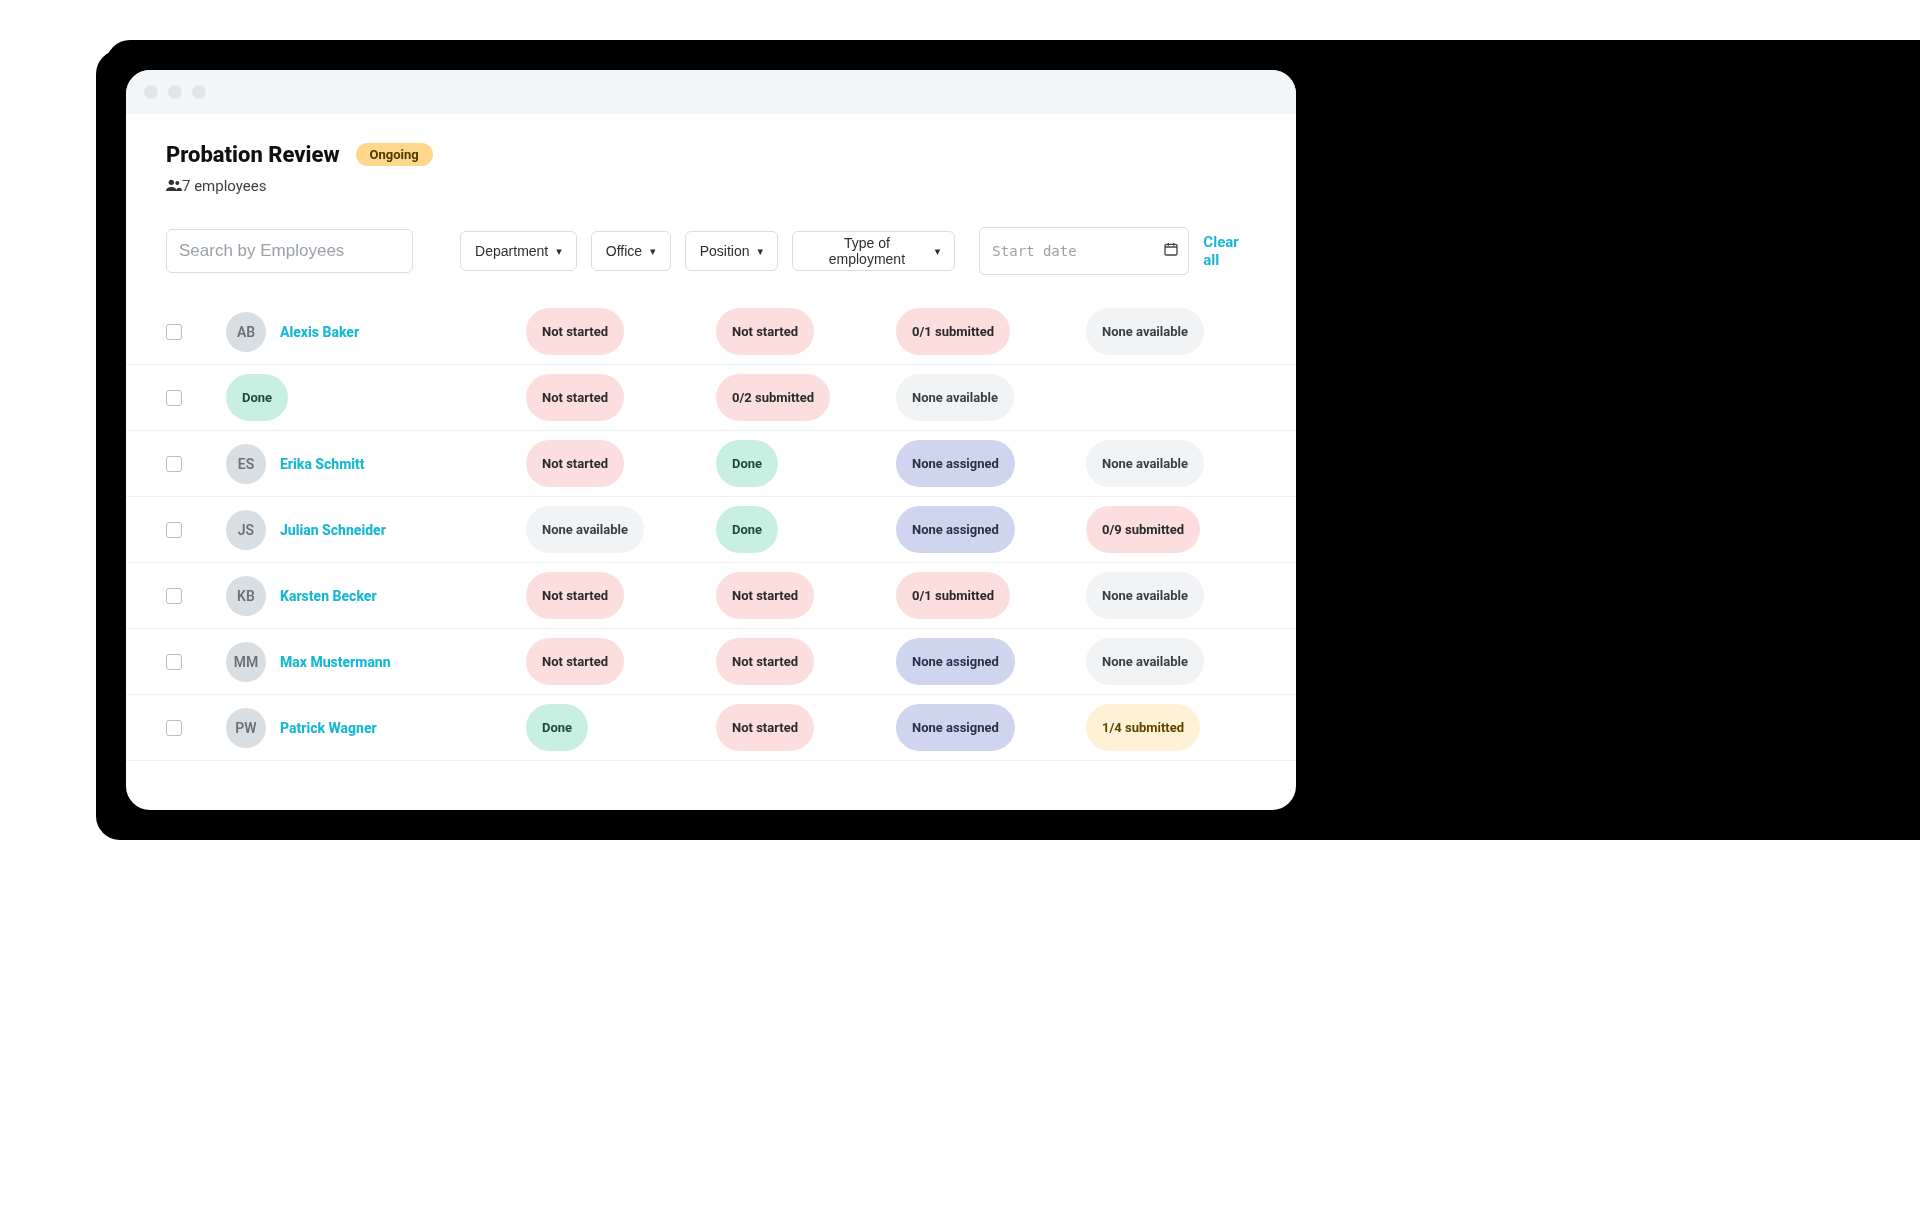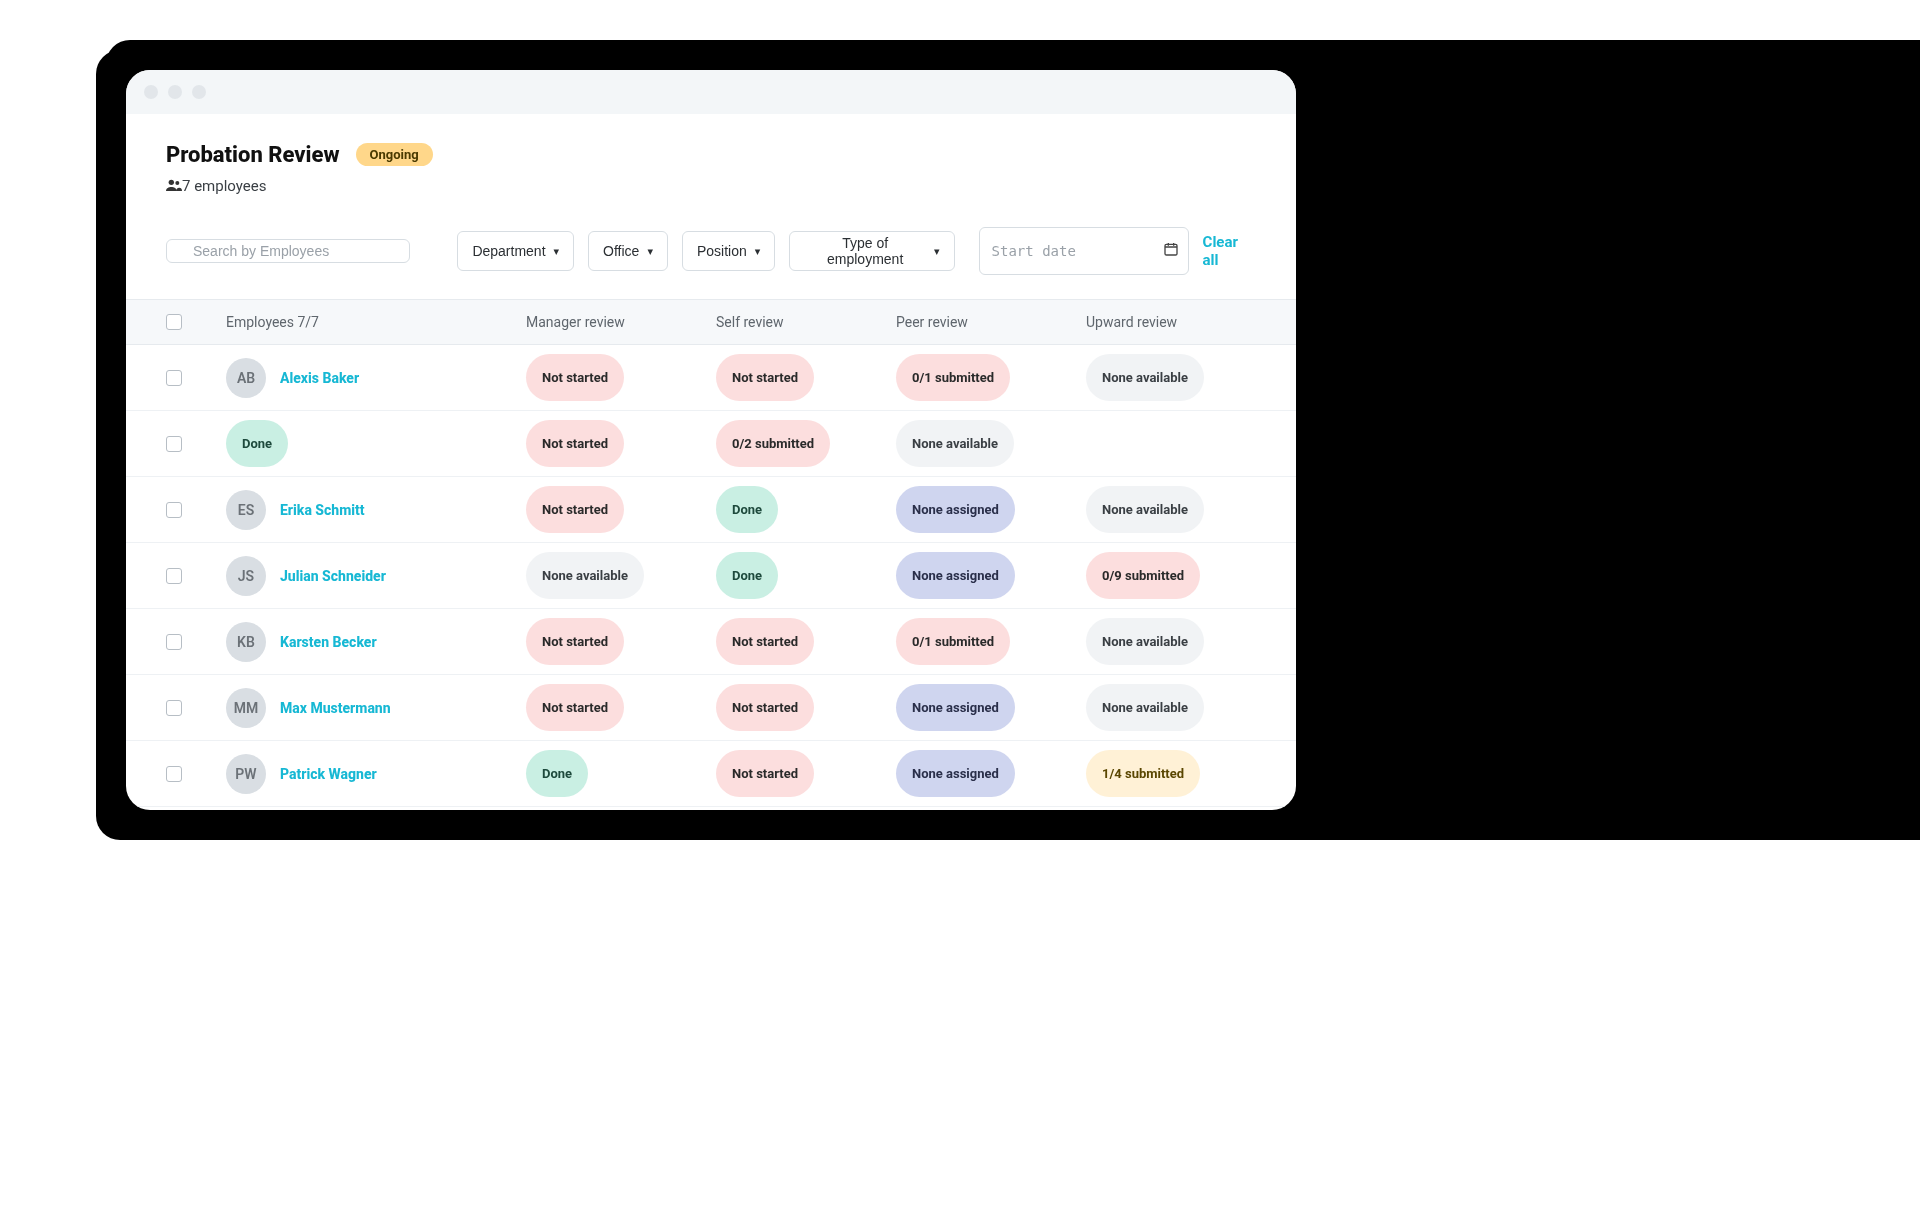--- a/index.html
+++ b/index.html
@@ -81,25 +81,25 @@
   .subhead .people-icon { font-size: 14px; color:#333; }
 
   .filters-row {
     margin-top: 32px;
     display: flex;
     align-items: center;
     gap: 14px;
   }
   .search-input {
     width: 250px;
-    height: 24px;
+    height: 44px;
     border: 1px solid #d7dde2;
     border-radius: 6px;
-    padding: 0 26px;
-    font-size: 14px;
+    padding: 0 12px;
+    font-size: 17px;
     color: #333;
   }
   .search-input::placeholder { color: #9aa1a8; }
   .spacer-small { width: 20px; }
   .filter-btn {
     height: 40px;
     border: 1px solid #d7dde2;
     border-radius: 6px;
     background: #fff;
     padding: 0 14px;
@@ -265,30 +265,20 @@
             <svg width="16" height="16" viewBox="0 0 24 24" fill="none" stroke="currentColor" stroke-width="2">
                 <rect x="3" y="5" width="18" height="16" rx="2"></rect>
                 <path d="M3 9h18M8 3v4M16 3v4"></path>
               </svg>
           </span>
         </div>
         <a class="clear-all">Clear all</a>
       </div>
 
       <div class="table-wrap">
-        <div class="thead">
-          <div class="th-check">
-              <div class="chk"></div>
-            </div>
-          <div>Employees 7/7</div>
-          <div>Manager review</div>
-          <div>Self review</div>
-          <div>Peer review</div>
-          <div>Upward review</div>
-        </div>
         <div id="tbody">
             <div class="trow">
               <div class="th-check">
                 <div class="chk"></div>
               </div>
               <div class="emp-cell">
                 <div class="avatar">AB</div>
                 <a class="emp-name">Alexis Baker</a>
               </div>
               <div><span class="pill red">Not started</span></div>

